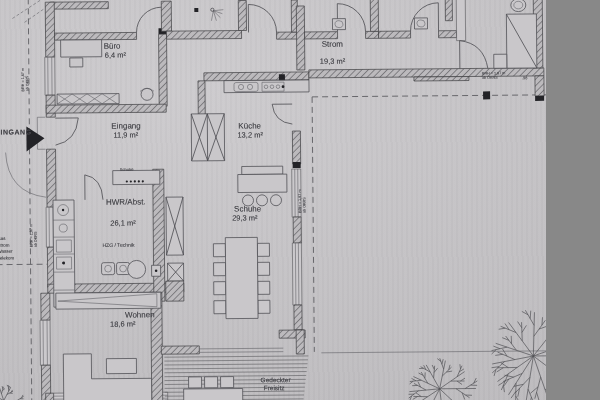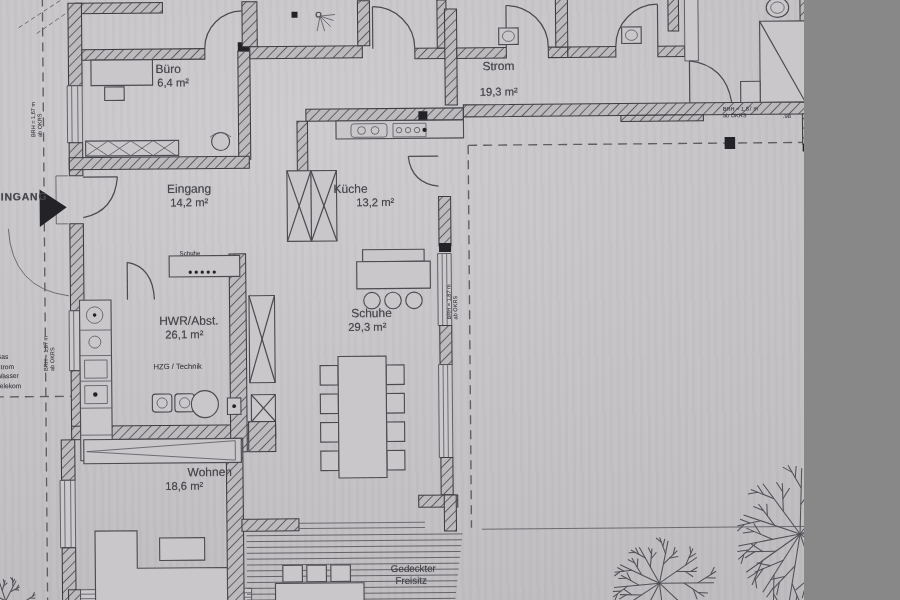--- a/index.html
+++ b/index.html
@@ -1,17 +1,17 @@
 <!DOCTYPE html>
 <html><head>
 <meta charset="utf-8">
 <style>
   html,body{margin:0;padding:0;background:#888;}
   #viewport{position:relative;width:536px;height:400px;overflow:hidden;
-    font-family:"Liberation Sans",sans-serif;}
+    font-family:"Liberation Sans",sans-serif;padding-left:10px;}
   #stage{position:absolute;left:-4px;top:-4px;width:608px;height:408px;
     transform:rotate(-0.5deg);
     background:
       radial-gradient(130% 110% at 32% 22%, rgba(255,255,255,.10), rgba(0,0,0,.07)),
       repeating-linear-gradient(90deg, rgba(110,108,114,.045) 0 2px, rgba(214,212,216,.05) 2px 5px),
       #c8c6c9;}
   svg{position:absolute;left:0;top:0;}
   .wall{fill:url(#hp);stroke:#3d3d41;stroke-width:.7;}
   .ln{stroke:#4b4b50;stroke-width:.8;fill:none;}
   .thin{stroke:#5a5a5f;stroke-width:.55;fill:none;}
@@ -491,24 +491,24 @@
           <line x1="6.85463804175846" y1="385.84904349786876" x2="8.264703130943733" y2="383.49613388777743" stroke="#515156" stroke-width="0.7"></line>
           <line x1="6.763095950385391" y1="384.3278641981592" x2="5.3660673574765605" y2="382.32947256074897" stroke="#515156" stroke-width="0.7"></line>
         </g>
 </svg>
 
 <div class="lbl" style="left:109px;top:44px;font-size:8px">Büro</div>
 <div class="lbl" style="left:110px;top:54px;font-size:7.5px">6,4 m²</div>
 <div class="lbl" style="left:327px;top:44px;font-size:8px">Strom</div>
 <div class="lbl" style="left:325px;top:62px;font-size:7.5px">19,3 m²</div>
 <div class="lbl" style="left:116px;top:124px;font-size:8px">Eingang</div>
-<div class="lbl" style="left:118px;top:134px;font-size:7.5px">14,2 m²</div>
-<div class="lbl" style="left:227px;top:125px;font-size:8px">Küche</div>
+<div class="lbl" style="left:118px;top:134px;font-size:7.5px">11,9 m²</div>
+<div class="lbl" style="left:243px;top:125px;font-size:8px">Küche</div>
 <div class="lbl" style="left:242px;top:135px;font-size:7.5px">13,2 m²</div>
-<div class="lbl" style="left:110px;top:212px;font-size:8px">HWR/Abst.</div>
+<div class="lbl" style="left:110px;top:200px;font-size:8px">HWR/Abst.</div>
 <div class="lbl" style="left:114px;top:222px;font-size:7.5px">26,1 m²</div>
 <div class="lbl tiny" style="left:106px;top:245px;transform:scale(.85)">HZG / Technik</div>
 <div class="lbl" style="left:238px;top:208px;font-size:8px">Schuhe</div>
 <div class="lbl" style="left:236px;top:218px;font-size:7.5px">29,3 m²</div>
 <div class="lbl" style="left:128px;top:313px;font-size:8px">Wohnen</div>
 <div class="lbl" style="left:113px;top:323px;font-size:7.5px">18,6 m²</div>
 <div class="lbl" style="left:263px;top:380px;font-size:6.5px">Gedeckter</div>
 <div class="lbl" style="left:266px;top:388px;font-size:6.5px">Freisitz</div>
 <div class="lbl tiny" style="left:124px;top:170px;transform:scale(.68)">Schuhe</div>
 <div class="lbl" style="left:0px;top:130px;font-size:7px;letter-spacing:.5px;font-weight:bold">EINGANG</div>

